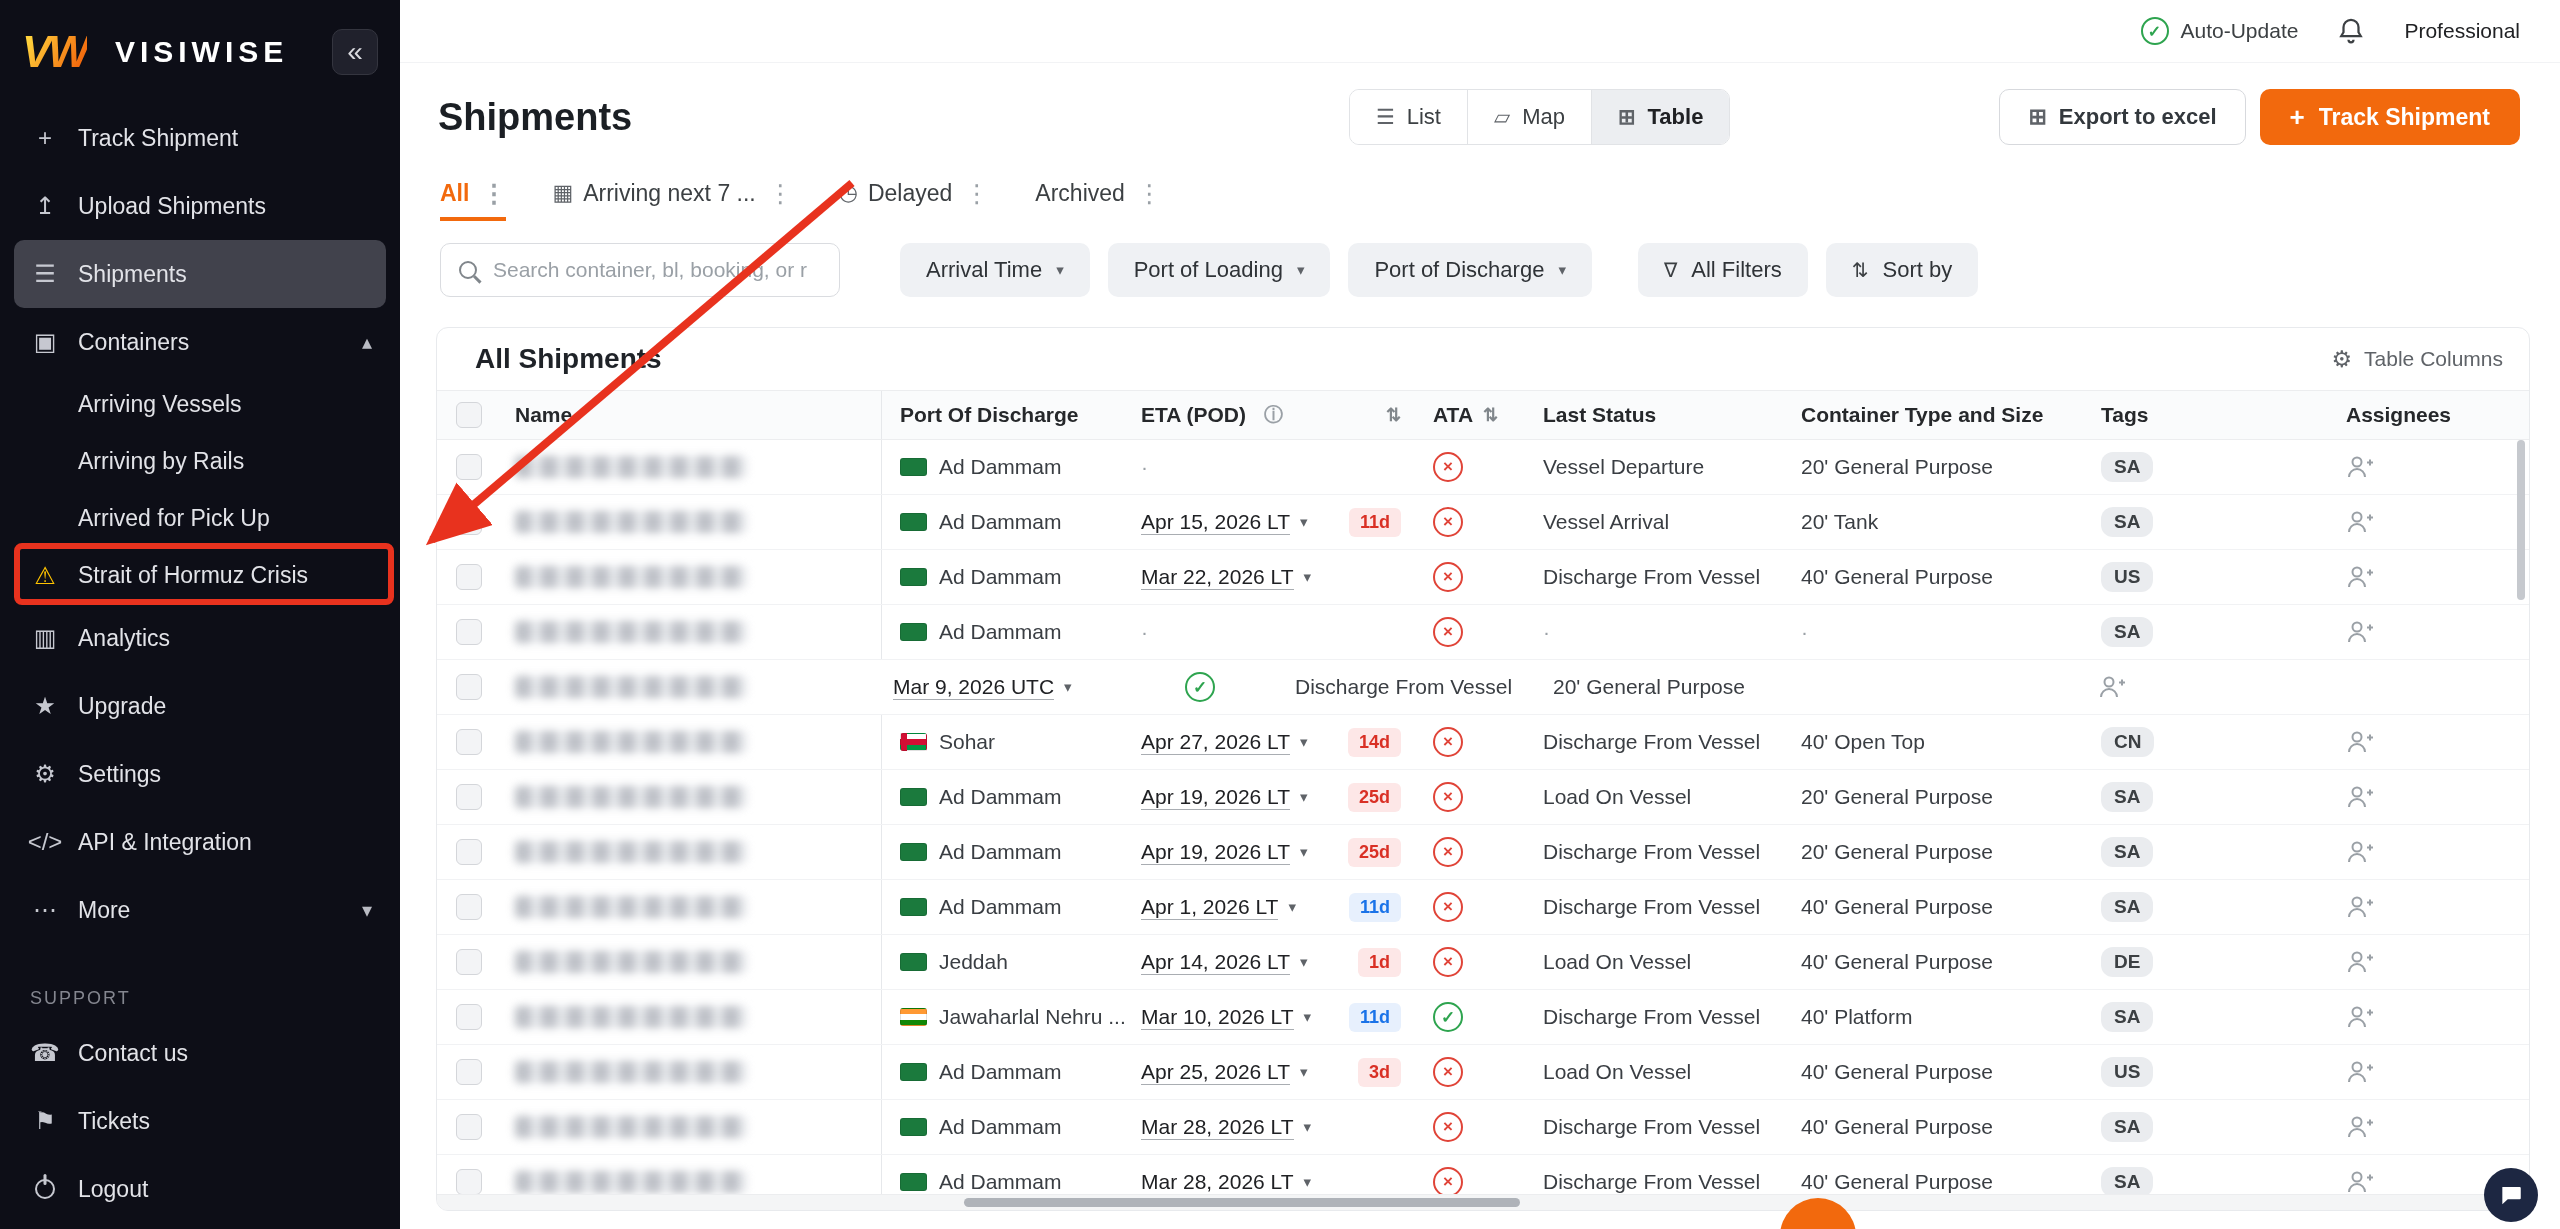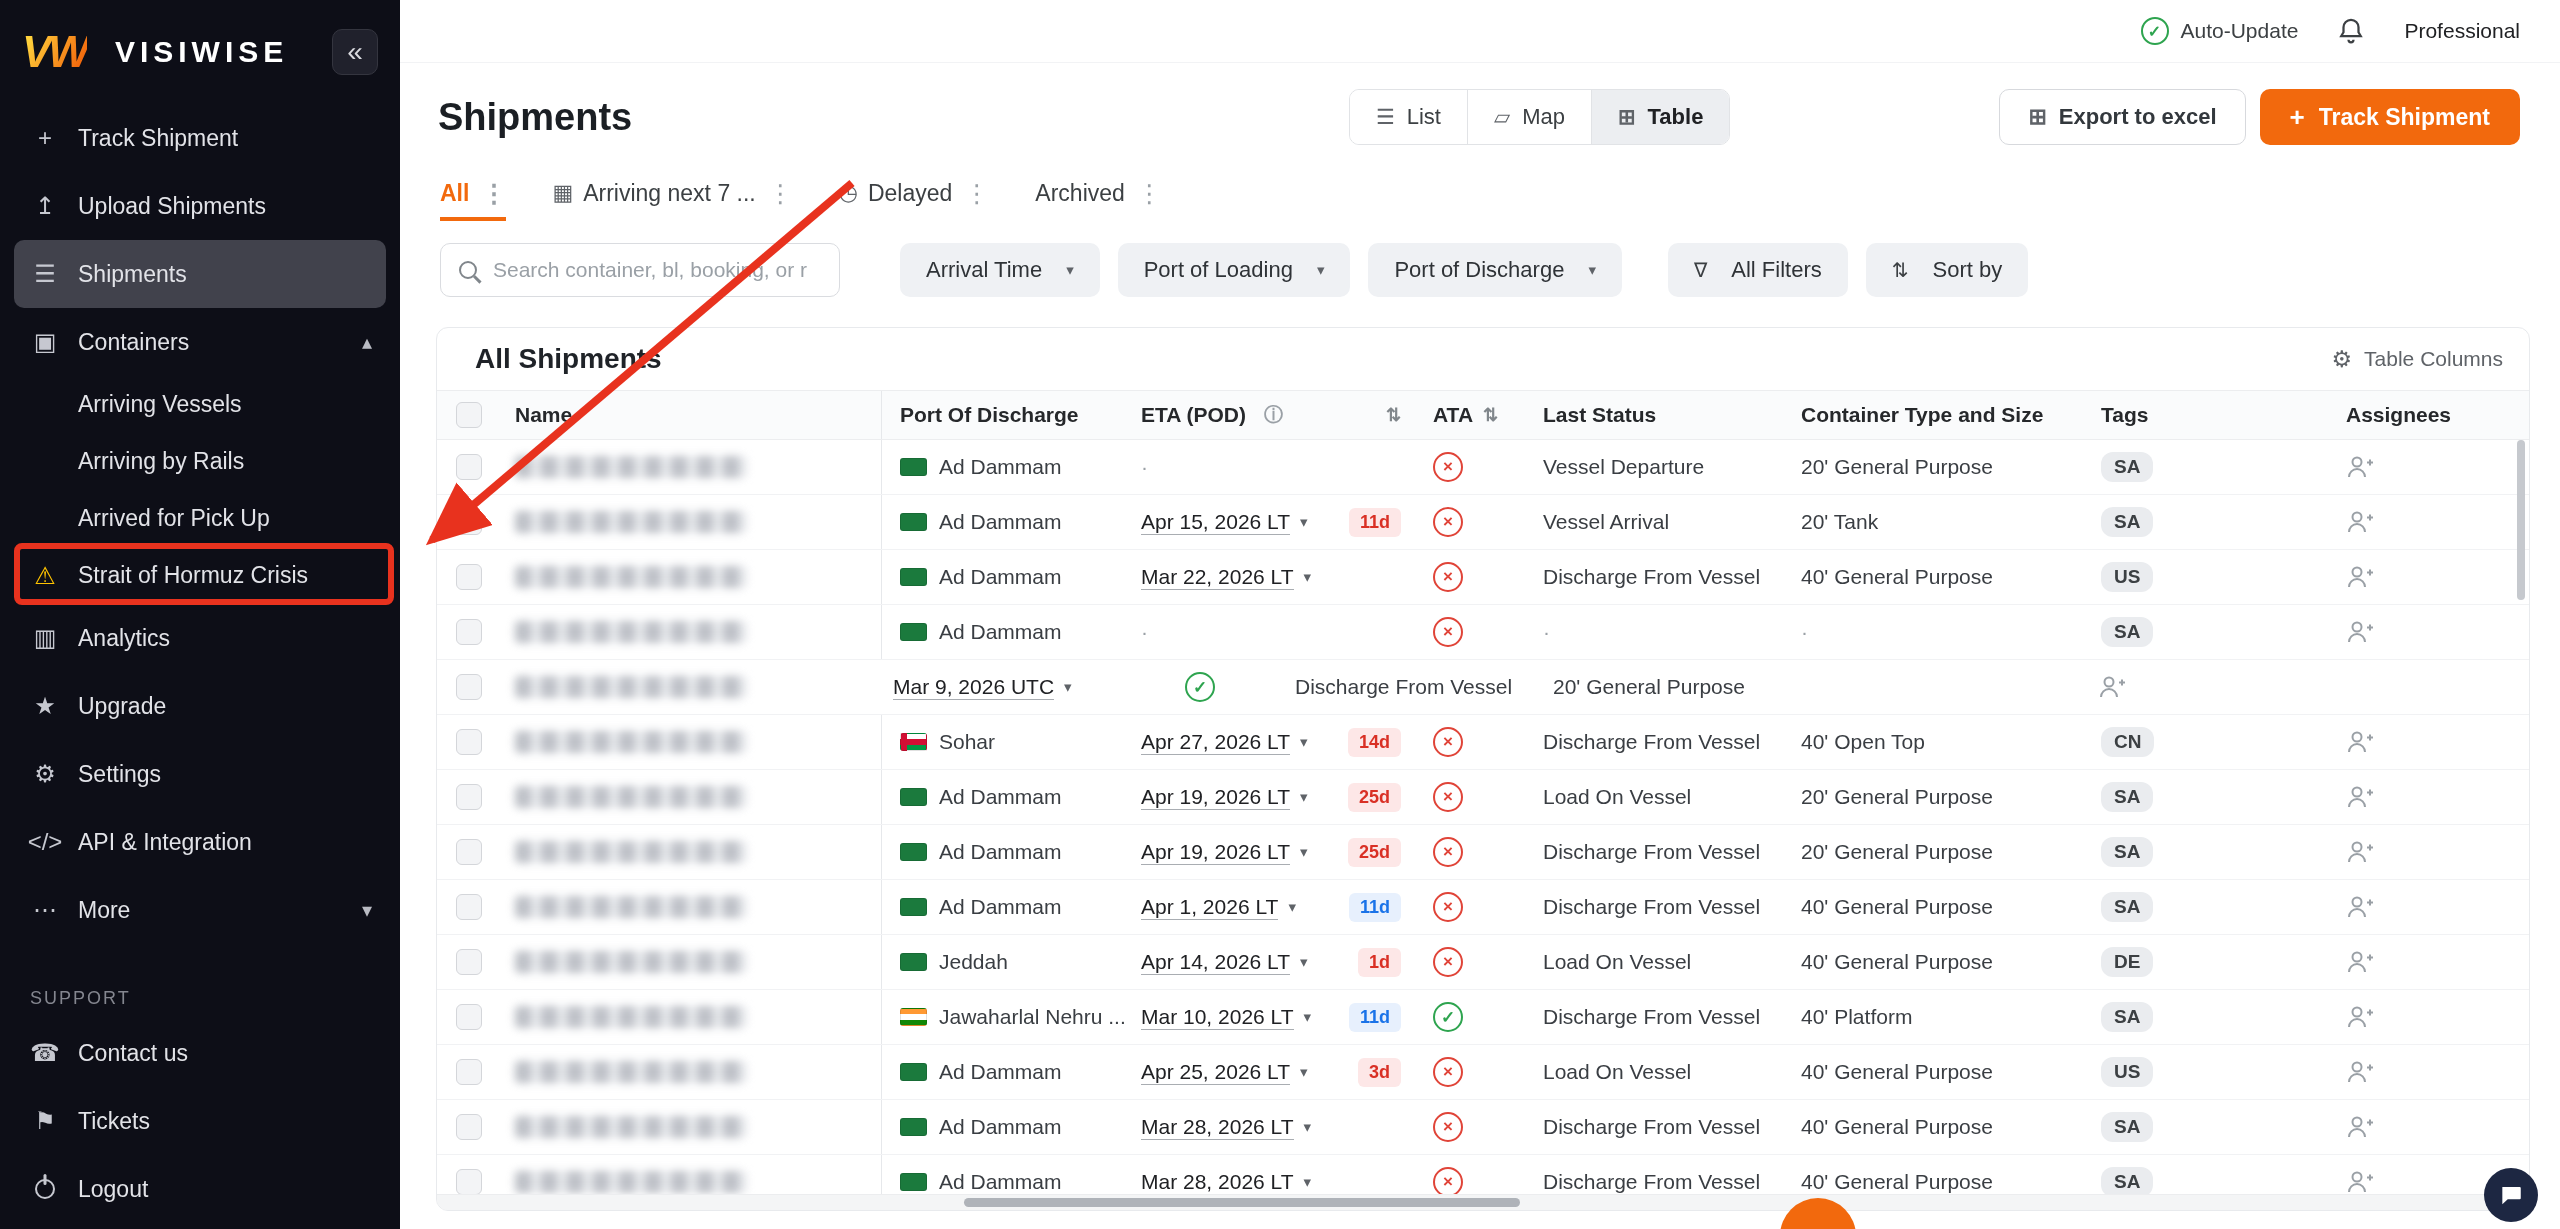--- a/index.html
+++ b/index.html
@@ -58,21 +58,21 @@
   .tab .kebab{color:#9AA0A6;font-size:25px;margin-left:2px;}
   .tab .ticon{color:#5F6368;font-size:22px;}
   
   .filters{display:flex;align-items:center;gap:18px;padding:22px 40px 8px 40px;}
   .search{display:flex;align-items:center;width:400px;height:54px;border:1px solid #DADCE0;border-radius:10px;
           padding:0 18px;gap:14px;margin-right:42px;box-sizing:border-box;}
   .search input{border:none;outline:none;font-size:21px;color:#202124;width:100%;font-family:inherit;background:transparent;}
   .search input::placeholder{color:#9AA0A6;}
   .mag{width:18px;height:18px;border:2.5px solid #80868B;border-radius:50%;position:relative;flex:0 0 18px;box-sizing:border-box;}
   .mag::after{content:"";position:absolute;width:9px;height:2.5px;background:#80868B;transform:rotate(45deg);right:-7px;bottom:-3px;}
-  .pill{display:flex;align-items:center;gap:24px;height:54px;padding:0 26px;background:#EFF1F4;border-radius:10px;
+  .pill{display:flex;align-items:center;gap:14px;height:54px;padding:0 26px;background:#EFF1F4;border-radius:10px;
         font-size:22px;color:#2F3337;cursor:pointer;white-space:nowrap;}
   .pill .chev{font-size:15px;color:#5F6368;}
   .pill .picon{font-size:20px;color:#3C4043;}
   .pill.ml{margin-left:28px;}
   
   .card{position:absolute;left:36px;right:30px;top:327px;height:882px;border:1px solid #E8EAED;
         border-radius:12px;background:#fff;overflow:hidden;}
   .card-head{height:62px;display:flex;align-items:center;padding:0 26px;}
   .card-title{font-size:28px;font-weight:bold;color:#1F2328;margin-left:12px;}
   .cols-btn{margin-left:auto;display:flex;align-items:center;gap:12px;font-size:21px;color:#5F6368;cursor:pointer;}

